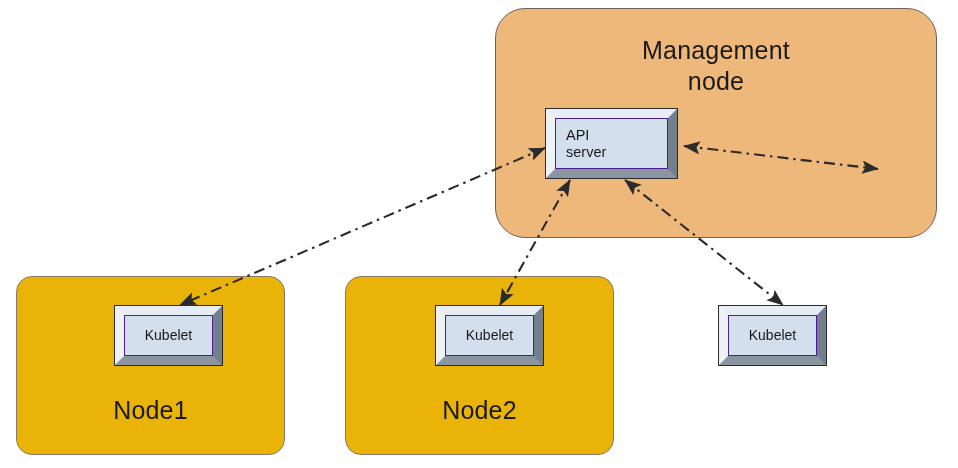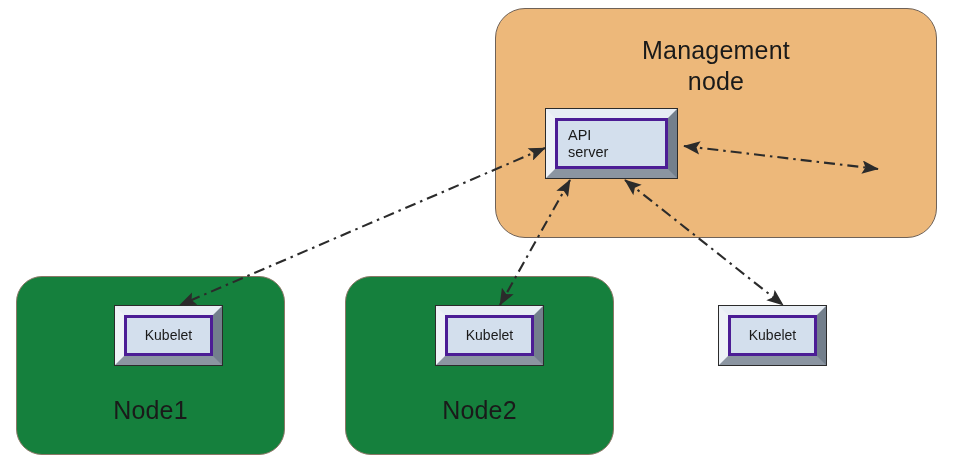--- a/index.html
+++ b/index.html
@@ -34,23 +34,23 @@
     box-sizing: border-box;
     border: 1.6px solid #7a6a5c;
     border-radius: 30px;
     z-index: 1;
   }
   .group.mgmt {
     background: #edb87a;
     border-color: #6f6258;
   }
   .group.node {
-    background: #15803d;
+    background: #eab308;
     border-color: #8a7766;
-    border-radius: 26px;
+    border-radius: 16px;
     text-decoration: underline;
   }
   .group-title {
     position: absolute;
     left: 0;
     right: 0;
     text-align: center;
     color: #1a1a1a;
     font-size: 25px;
     line-height: 31px;
@@ -81,21 +81,21 @@
     border-top-color: #e7edf4;
     border-left-color: #eef2f7;
     border-right-color: #737f8c;
     border-bottom-color: #8b95a1;
     background: #d3dfed;
     box-sizing: border-box;
   }
   .component .face {
     position: absolute;
     left: 0; top: 0; right: 0; bottom: 0;
-    border: 3px solid #4c1d95;
+    border: 1px solid #4c1d95;
     background: #d3dfed;
     box-sizing: border-box;
     display: flex;
     align-items: center;
   }
   .component .label {
     padding-left: 9px;
     color: #1a1a1a;
     font-size: 14.5px;
     line-height: 17px;

